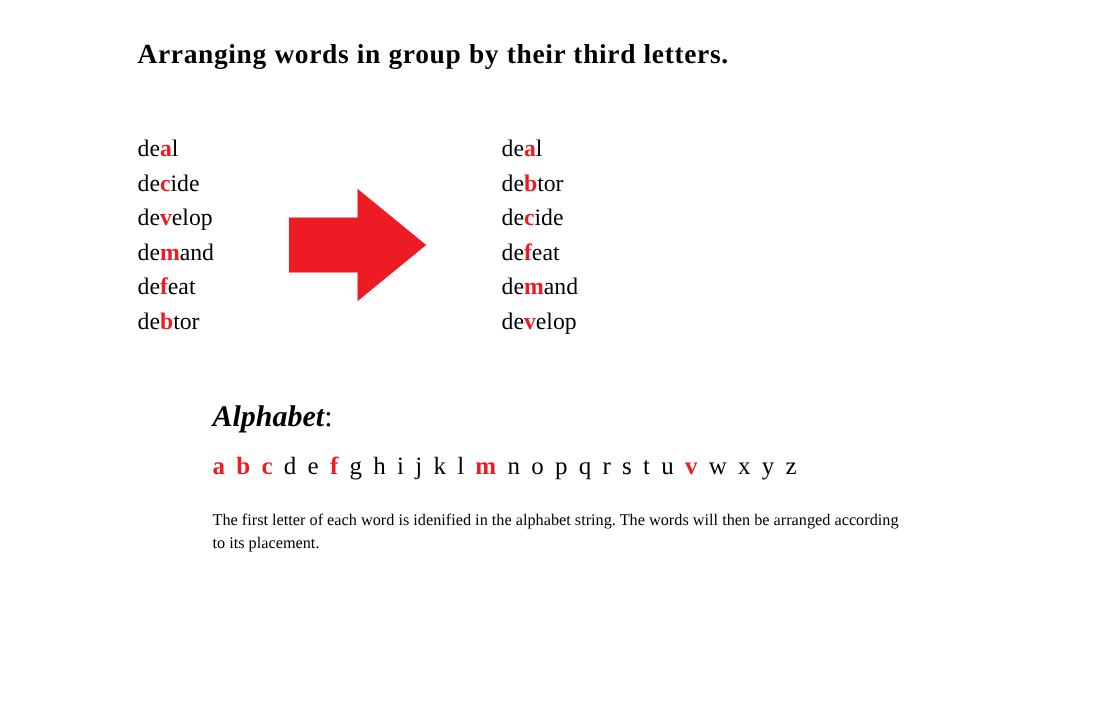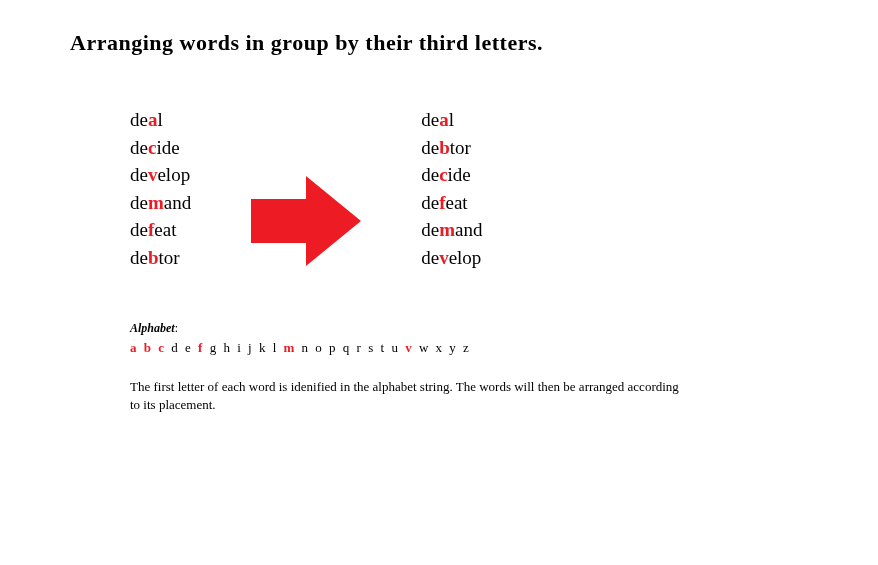--- a/index.html
+++ b/index.html
@@ -5,33 +5,32 @@
   html, body {
     margin: 0;
     padding: 0;
     width: 878px;
     height: 565px;
     background: #ffffff;
     font-family: Georgia, 'Times New Roman', serif;
     color: #000000;
   }
   .page {
-    padding: 30px 70px 0 70px;
+    padding: 30px 70px 0 110px;
     box-sizing: border-box;
   }
   .title {
     font-weight: bold;
     font-size: 22px;
     letter-spacing: 0.5px;
     margin-bottom: 50px;
   }
   .columns {
     display: flex;
-    align-items: flex-end;
-    margin-left: 60px;
+    align-items: center;
     margin-bottom: 50px;
   }
   .word-col {
     font-size: 19px;
     line-height: 1.45;
   }
   .word-col .word {
     white-space: nowrap;
   }
   .hl {
@@ -47,29 +46,29 @@
     padding-top: 15px;
   }
   .arrow-wrap svg {
     display: block;
   }
   .explain {
     margin-left: 60px;
     max-width: 560px;
   }
   .alpha-head {
-    font-size: 12px;
-    margin-bottom: 4px;
+    font-size: 24px;
+    margin-bottom: 14px;
   }
   .alpha-head .ital {
     font-style: italic;
     font-weight: bold;
   }
   .alpha-row {
-    font-size: 13px;
+    font-size: 20px;
     letter-spacing: 2px;
     margin-bottom: 22px;
     white-space: nowrap;
   }
   .alpha-row .hl {
     letter-spacing: 2px;
   }
   .body-text {
     font-size: 13px;
     line-height: 1.35;

